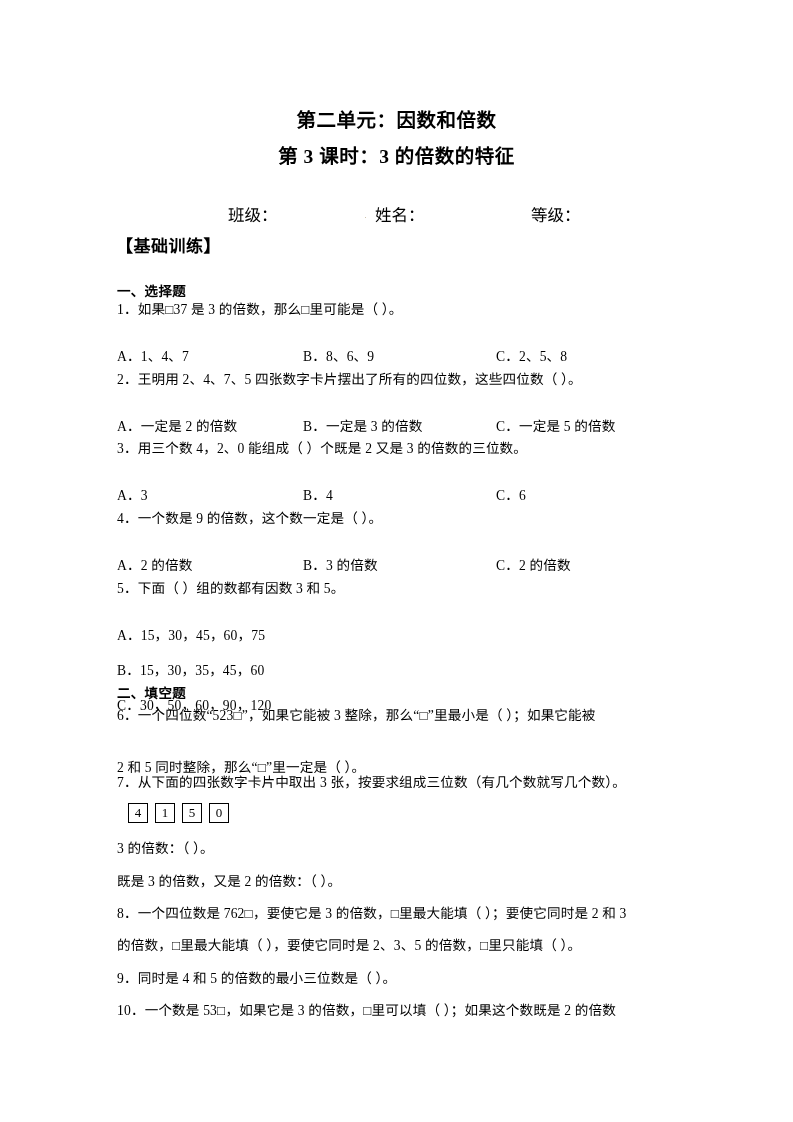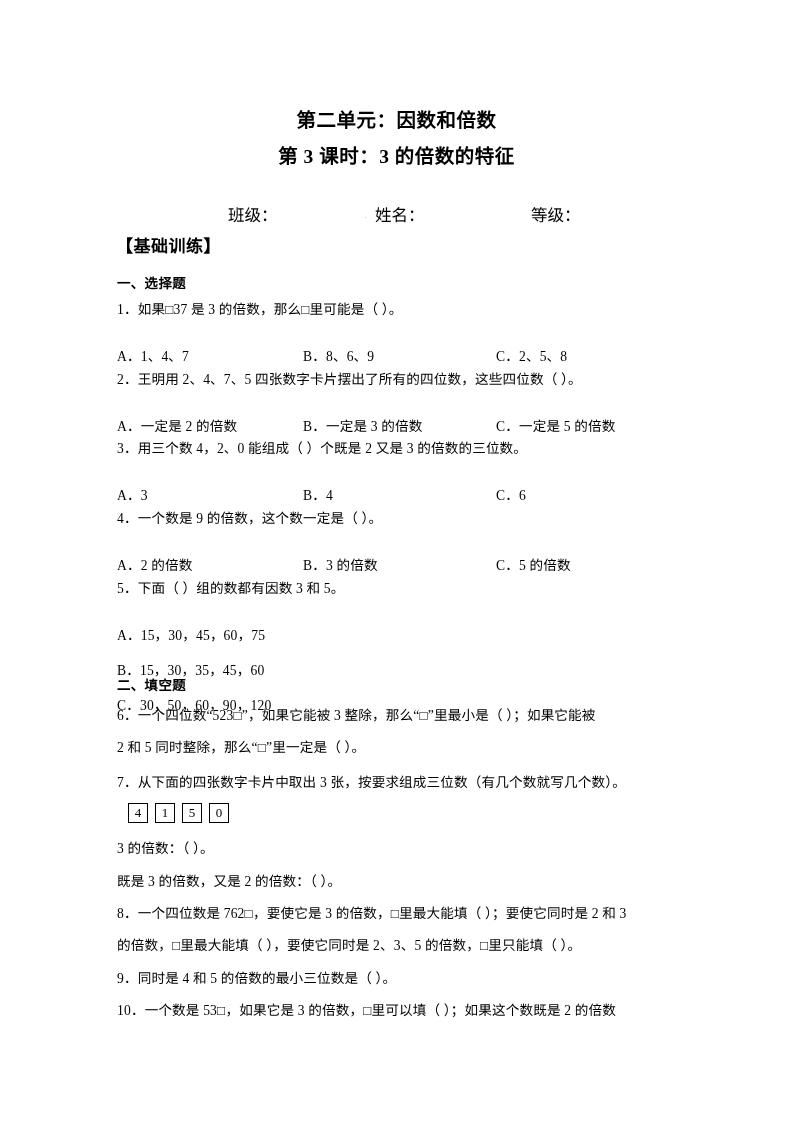--- a/index.html
+++ b/index.html
@@ -65,20 +65,21 @@
   }
   .sec-basic { top: 232px; }
 
   .sub-heading {
     position: absolute;
     left: 117px;
     font-weight: bold;
     font-size: 13.5px;
     letter-spacing: 0.3px;
     white-space: nowrap;
+    margin-top: 8px;
   }
   .sub-choice { top: 272px; }
   .sub-blank  { top: 674px; }
 
   
   .qline {
     position: absolute;
     left: 117px;
     font-size: 13.6px;
     letter-spacing: 0.15px;
@@ -148,31 +149,31 @@
   <div class="opt col-c" style="top:407px">C．一定是 5 的倍数</div>
 
   <div class="qline" style="top:441px">3．用三个数 4，2、0 能组成（      ）个既是 2 又是 3 的倍数的三位数。</div>
   <div class="opt col-a" style="top:476px">A．3</div>
   <div class="opt col-b" style="top:476px">B．4</div>
   <div class="opt col-c" style="top:476px">C．6</div>
 
   <div class="qline" style="top:511px">4．一个数是 9 的倍数，这个数一定是（      ）。</div>
   <div class="opt col-a" style="top:546px">A．2 的倍数</div>
   <div class="opt col-b" style="top:546px">B．3 的倍数</div>
-  <div class="opt col-c" style="top:546px">C．5 的倍数</div>
+  <div class="opt col-c" style="top:546px">C．2 的倍数</div>
 
   <div class="qline" style="top:581px">5．下面（      ）组的数都有因数 3 和 5。</div>
   <div class="opt col-a" style="top:616px">A．15，30，45，60，75</div>
   <div class="opt col-a" style="top:651px">B．15，30，35，45，60</div>
   <div class="opt col-a" style="top:686px">C．30，50，60，90，120</div>
 
   <div class="sub-heading sub-blank">二、填空题</div>
 
   <div class="qline" style="top:708px">6．一个四位数“523□”，如果它能被 3 整除，那么“□”里最小是（      ）；如果它能被</div>
-  <div class="qline" style="top:740px">2 和 5 同时整除，那么“□”里一定是（      ）。</div>
+  <div class="qline" style="top:760px">2 和 5 同时整除，那么“□”里一定是（      ）。</div>
 
   <div class="qline" style="top:775px">7．从下面的四张数字卡片中取出 3 张，按要求组成三位数（有几个数就写几个数）。</div>
 
   <div class="card-row">
     <div class="num-card">4</div>
     <div class="num-card">1</div>
     <div class="num-card">5</div>
     <div class="num-card">0</div>
   </div>
 

